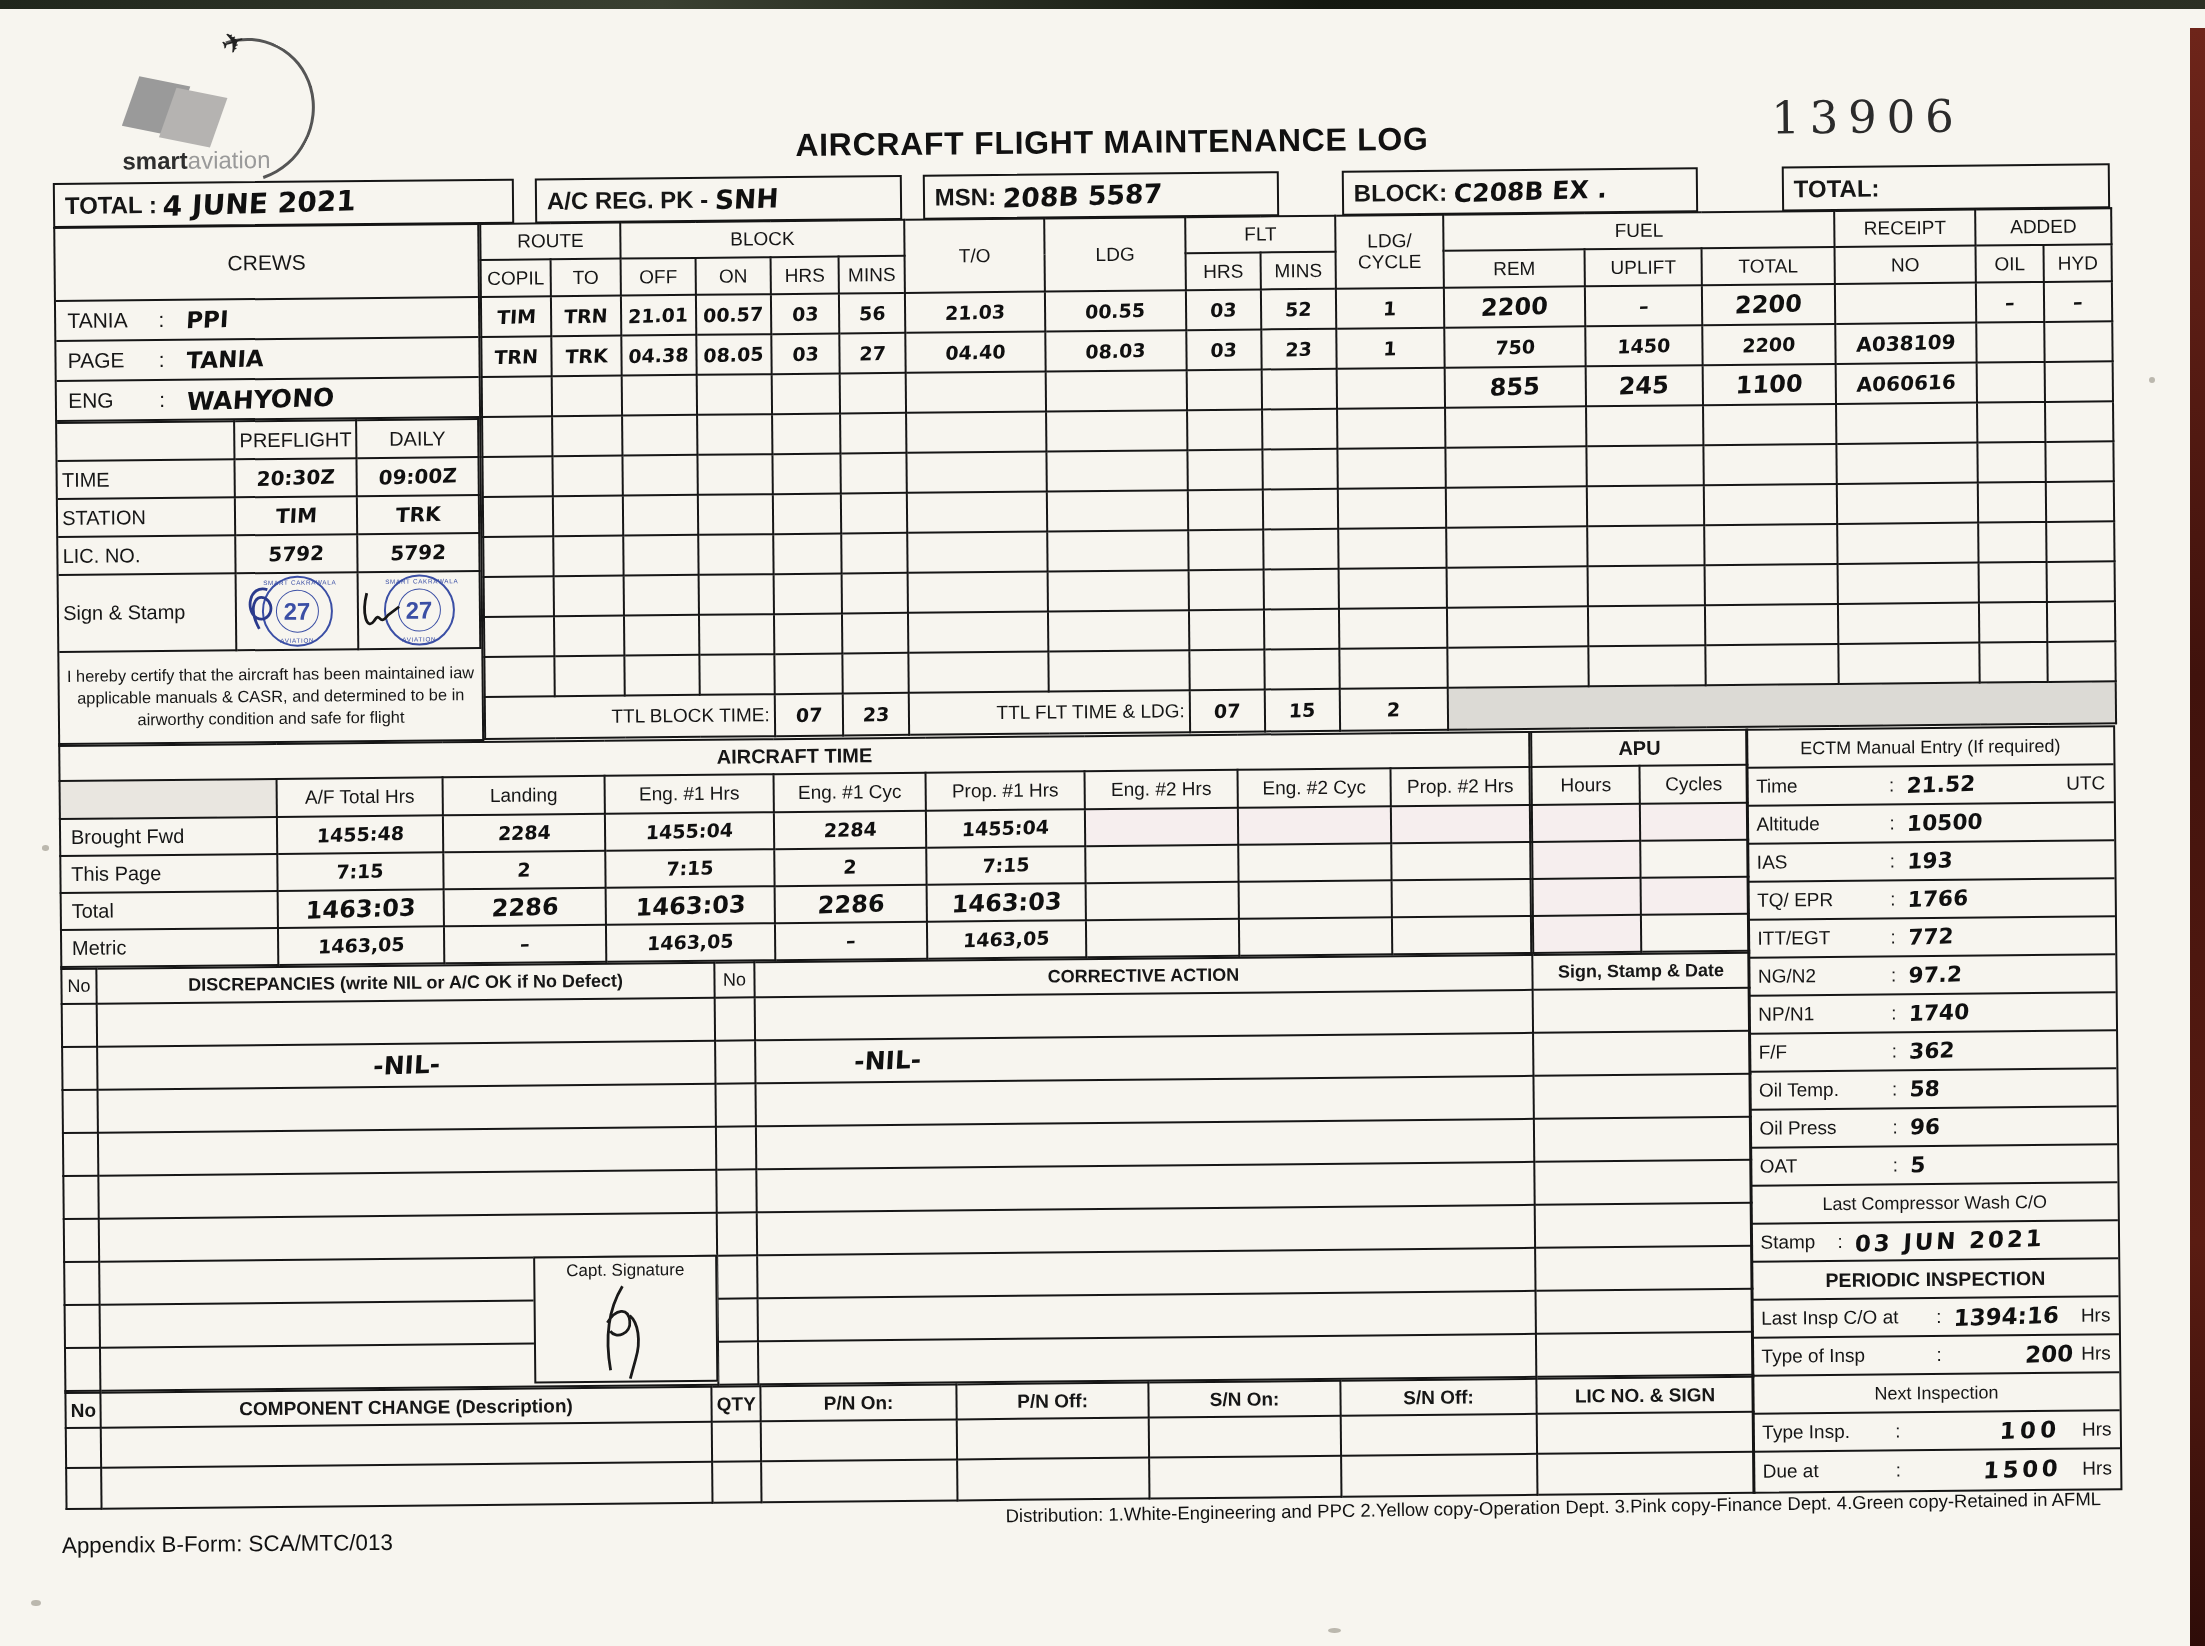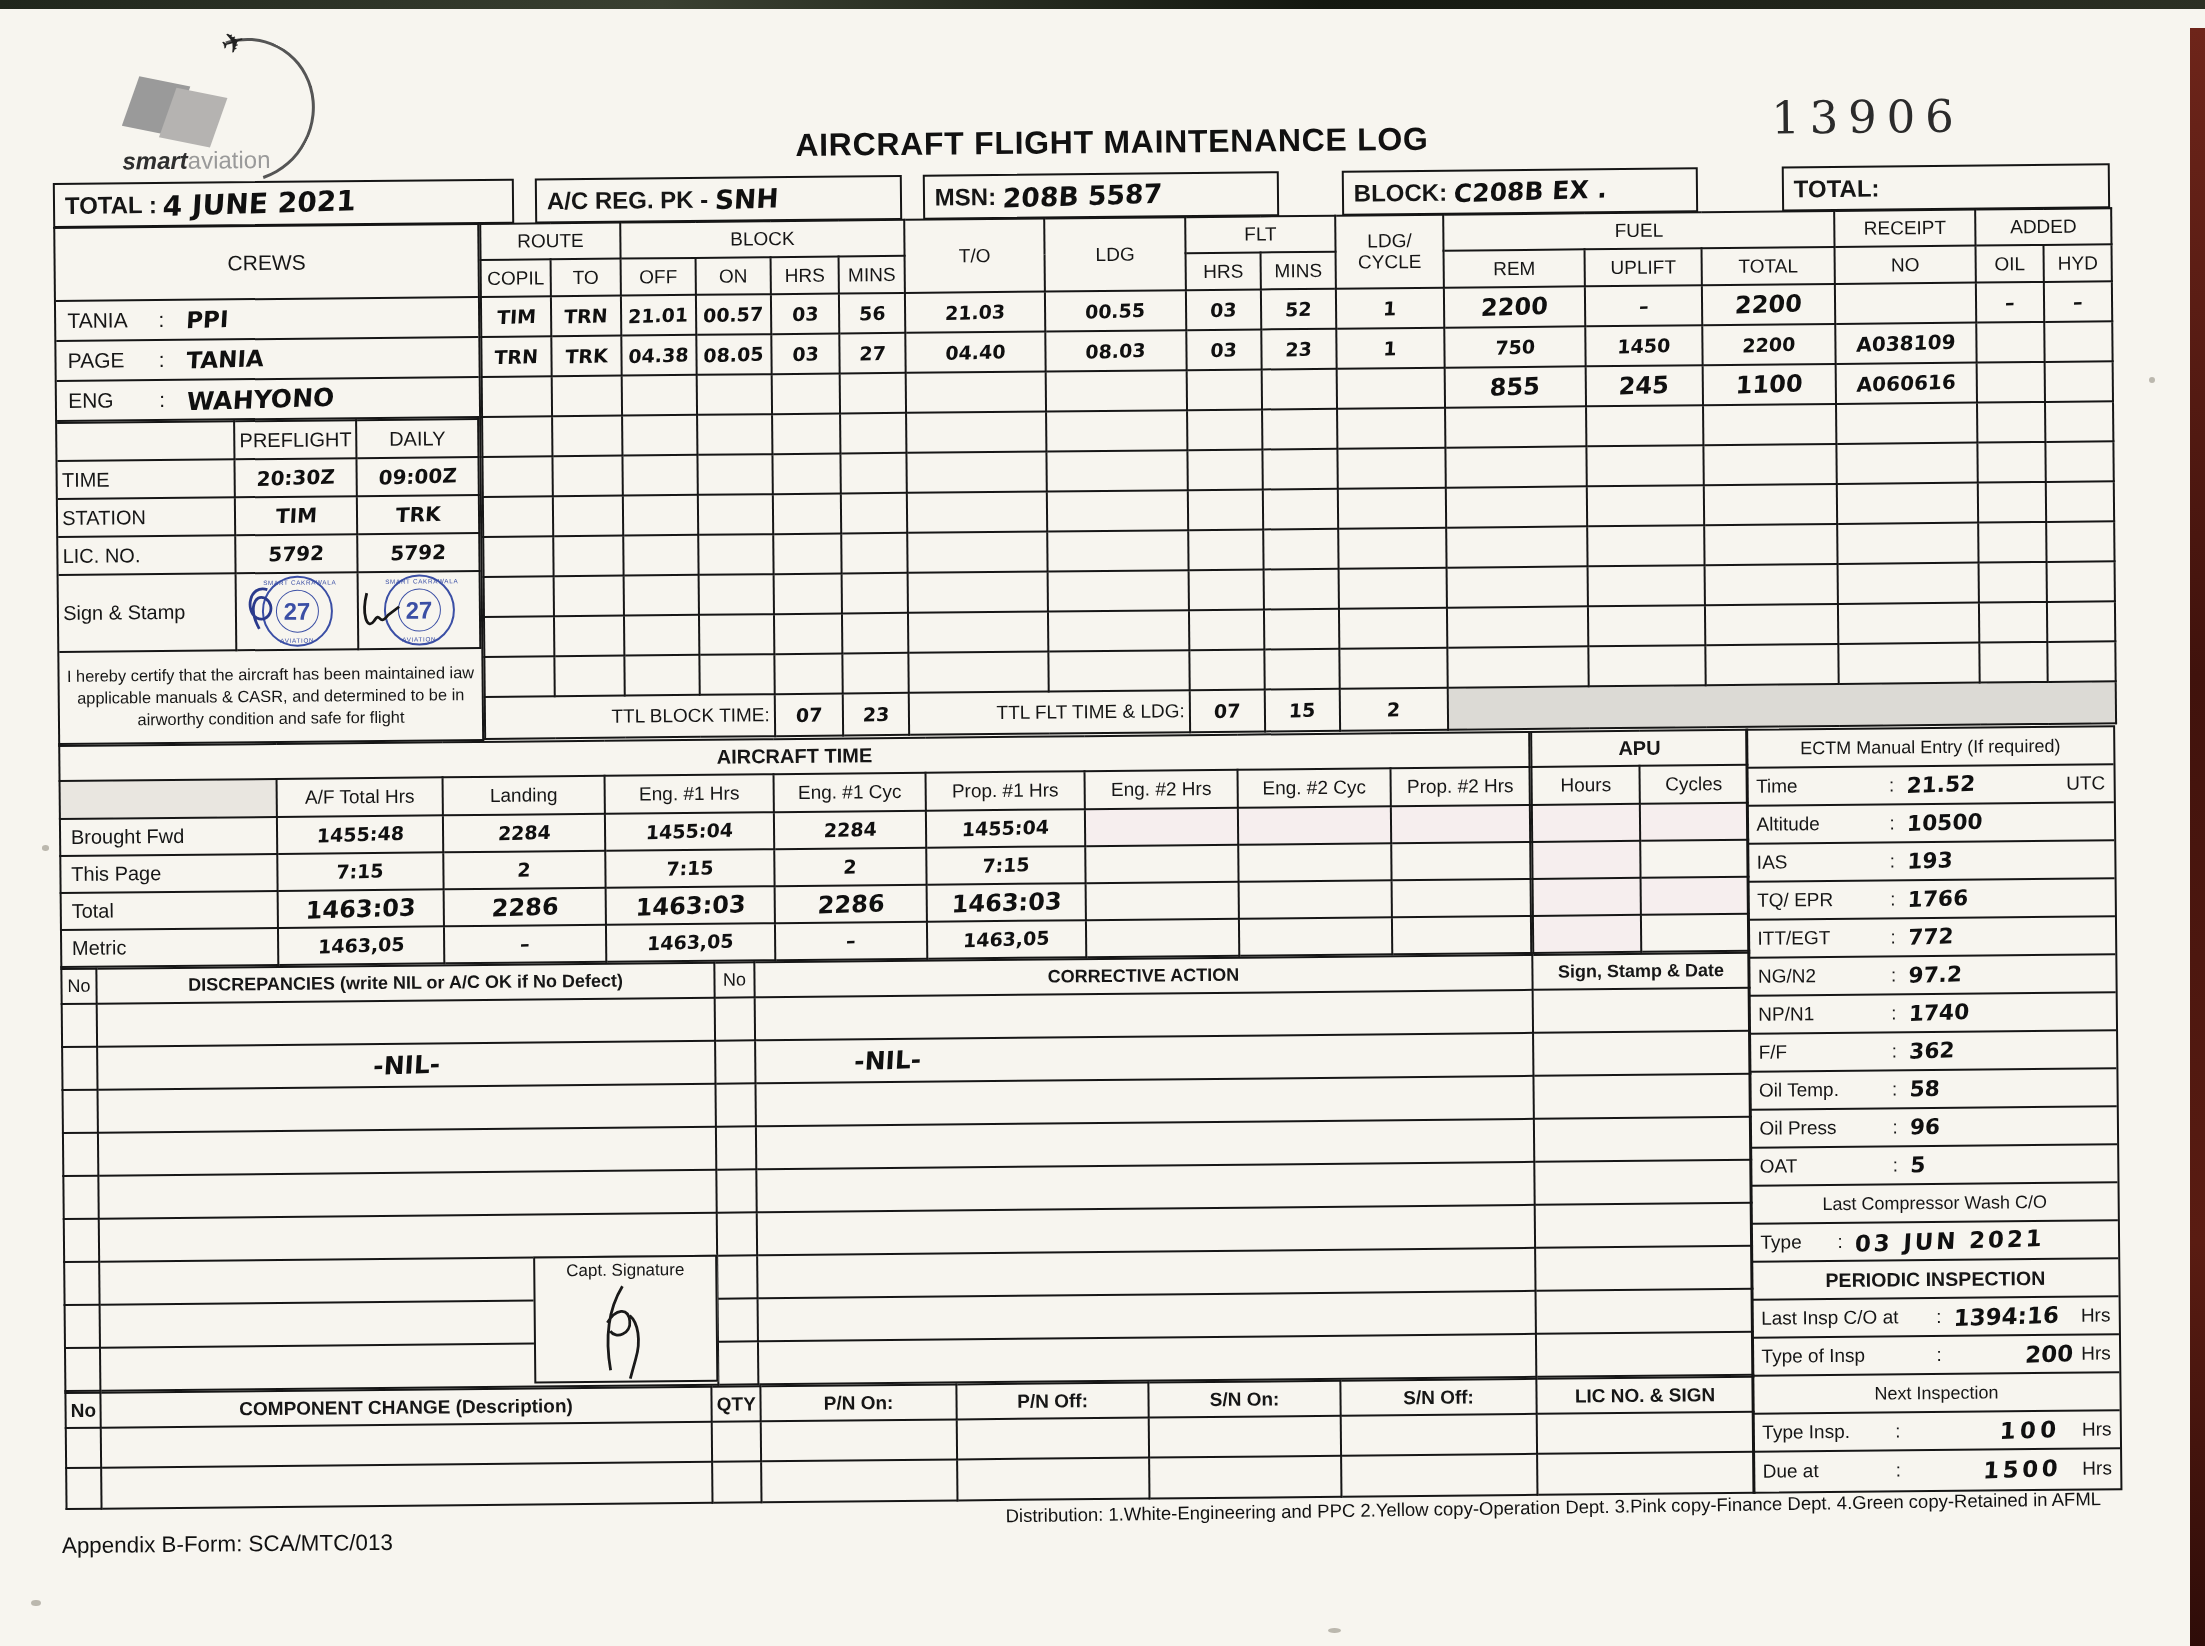--- a/index.html
+++ b/index.html
@@ -22,21 +22,21 @@
     font-size:32px;font-weight:bold;letter-spacing:0.7px;color:#111;}
   
   .logo{position:absolute;left:119px;top:42px;width:189px;height:126px;}
   .logo .cube1,.logo .cube2{position:absolute;width:52px;height:52px;transform:rotate(12deg) skewX(-8deg);}
   .logo .cube1{left:18px;top:29px;background:#9a9a9a;}
   .logo .cube2{left:55px;top:41px;background:#b5b3b1;}
   .logo .arc{position:absolute;left:63px;top:-12.6px;width:133px;height:140px;border:3.5px solid #555;
     border-left-color:transparent;border-bottom-color:transparent;border-radius:50%;transform:rotate(28deg);}
   .logo .plane{position:absolute;left:110px;top:-24px;font-size:28px;color:#222;transform:rotate(-18deg);}
   .logo .wordmark{position:absolute;left:9.8px;top:96px;font-size:24px;color:#3c3c3c;}
-  .logo .wordmark b{color:#2e2e2e;font-style:italic;}
+  .logo .wordmark b{color:#2e2e2e;}
   .logo .wordmark span{color:#9a9a9a;}
   
   .topfields{position:absolute;left:59px;top:173px;width:2058px;height:45px;display:flex;}
   .tf{border:2.8px solid #151515;height:45px;box-sizing:border-box;display:flex;align-items:center;
     padding:0 9.8px;font-size:24px;font-weight:bold;background:transparent;}
   .tf .lab{white-space:nowrap;}
   
   .hw{font-family:"DejaVu Sans",sans-serif;font-weight:bold;color:#101010;
     display:inline-block;transform:skewX(-5deg) rotate(-1.2deg);}
   
@@ -787,21 +787,21 @@
             <span class="colon">:</span>
           <span class="val"><span class="hw">96</span></span>
         </div>
         <div class="ectm-row">
           <span class="lab">OAT</span>
             <span class="colon">:</span>
           <span class="val"><span class="hw">5</span></span>
         </div>
         <div class="ectm-row ectm-head">Last Compressor Wash C/O</div>
         <div class="ectm-row">
-          <span class="lab" style="width:77px;">Type</span>
+          <span class="lab" style="width:77px;">Stamp</span>
             <span class="colon">:</span>
           <span class="val"><span class="hw" style="font-size:23px;letter-spacing:2.8px;">03 JUN 2021</span></span>
         </div>
         <div class="ectm-row ectm-title-b">PERIODIC INSPECTION</div>
         <div class="ectm-row">
           <span class="lab" style="width:175px;">Last Insp C/O at</span>
             <span class="colon">:</span>
           <span class="val"><span class="hw" style="font-size:23px;">1394:16</span></span>
           <span>Hrs</span>
         </div>

